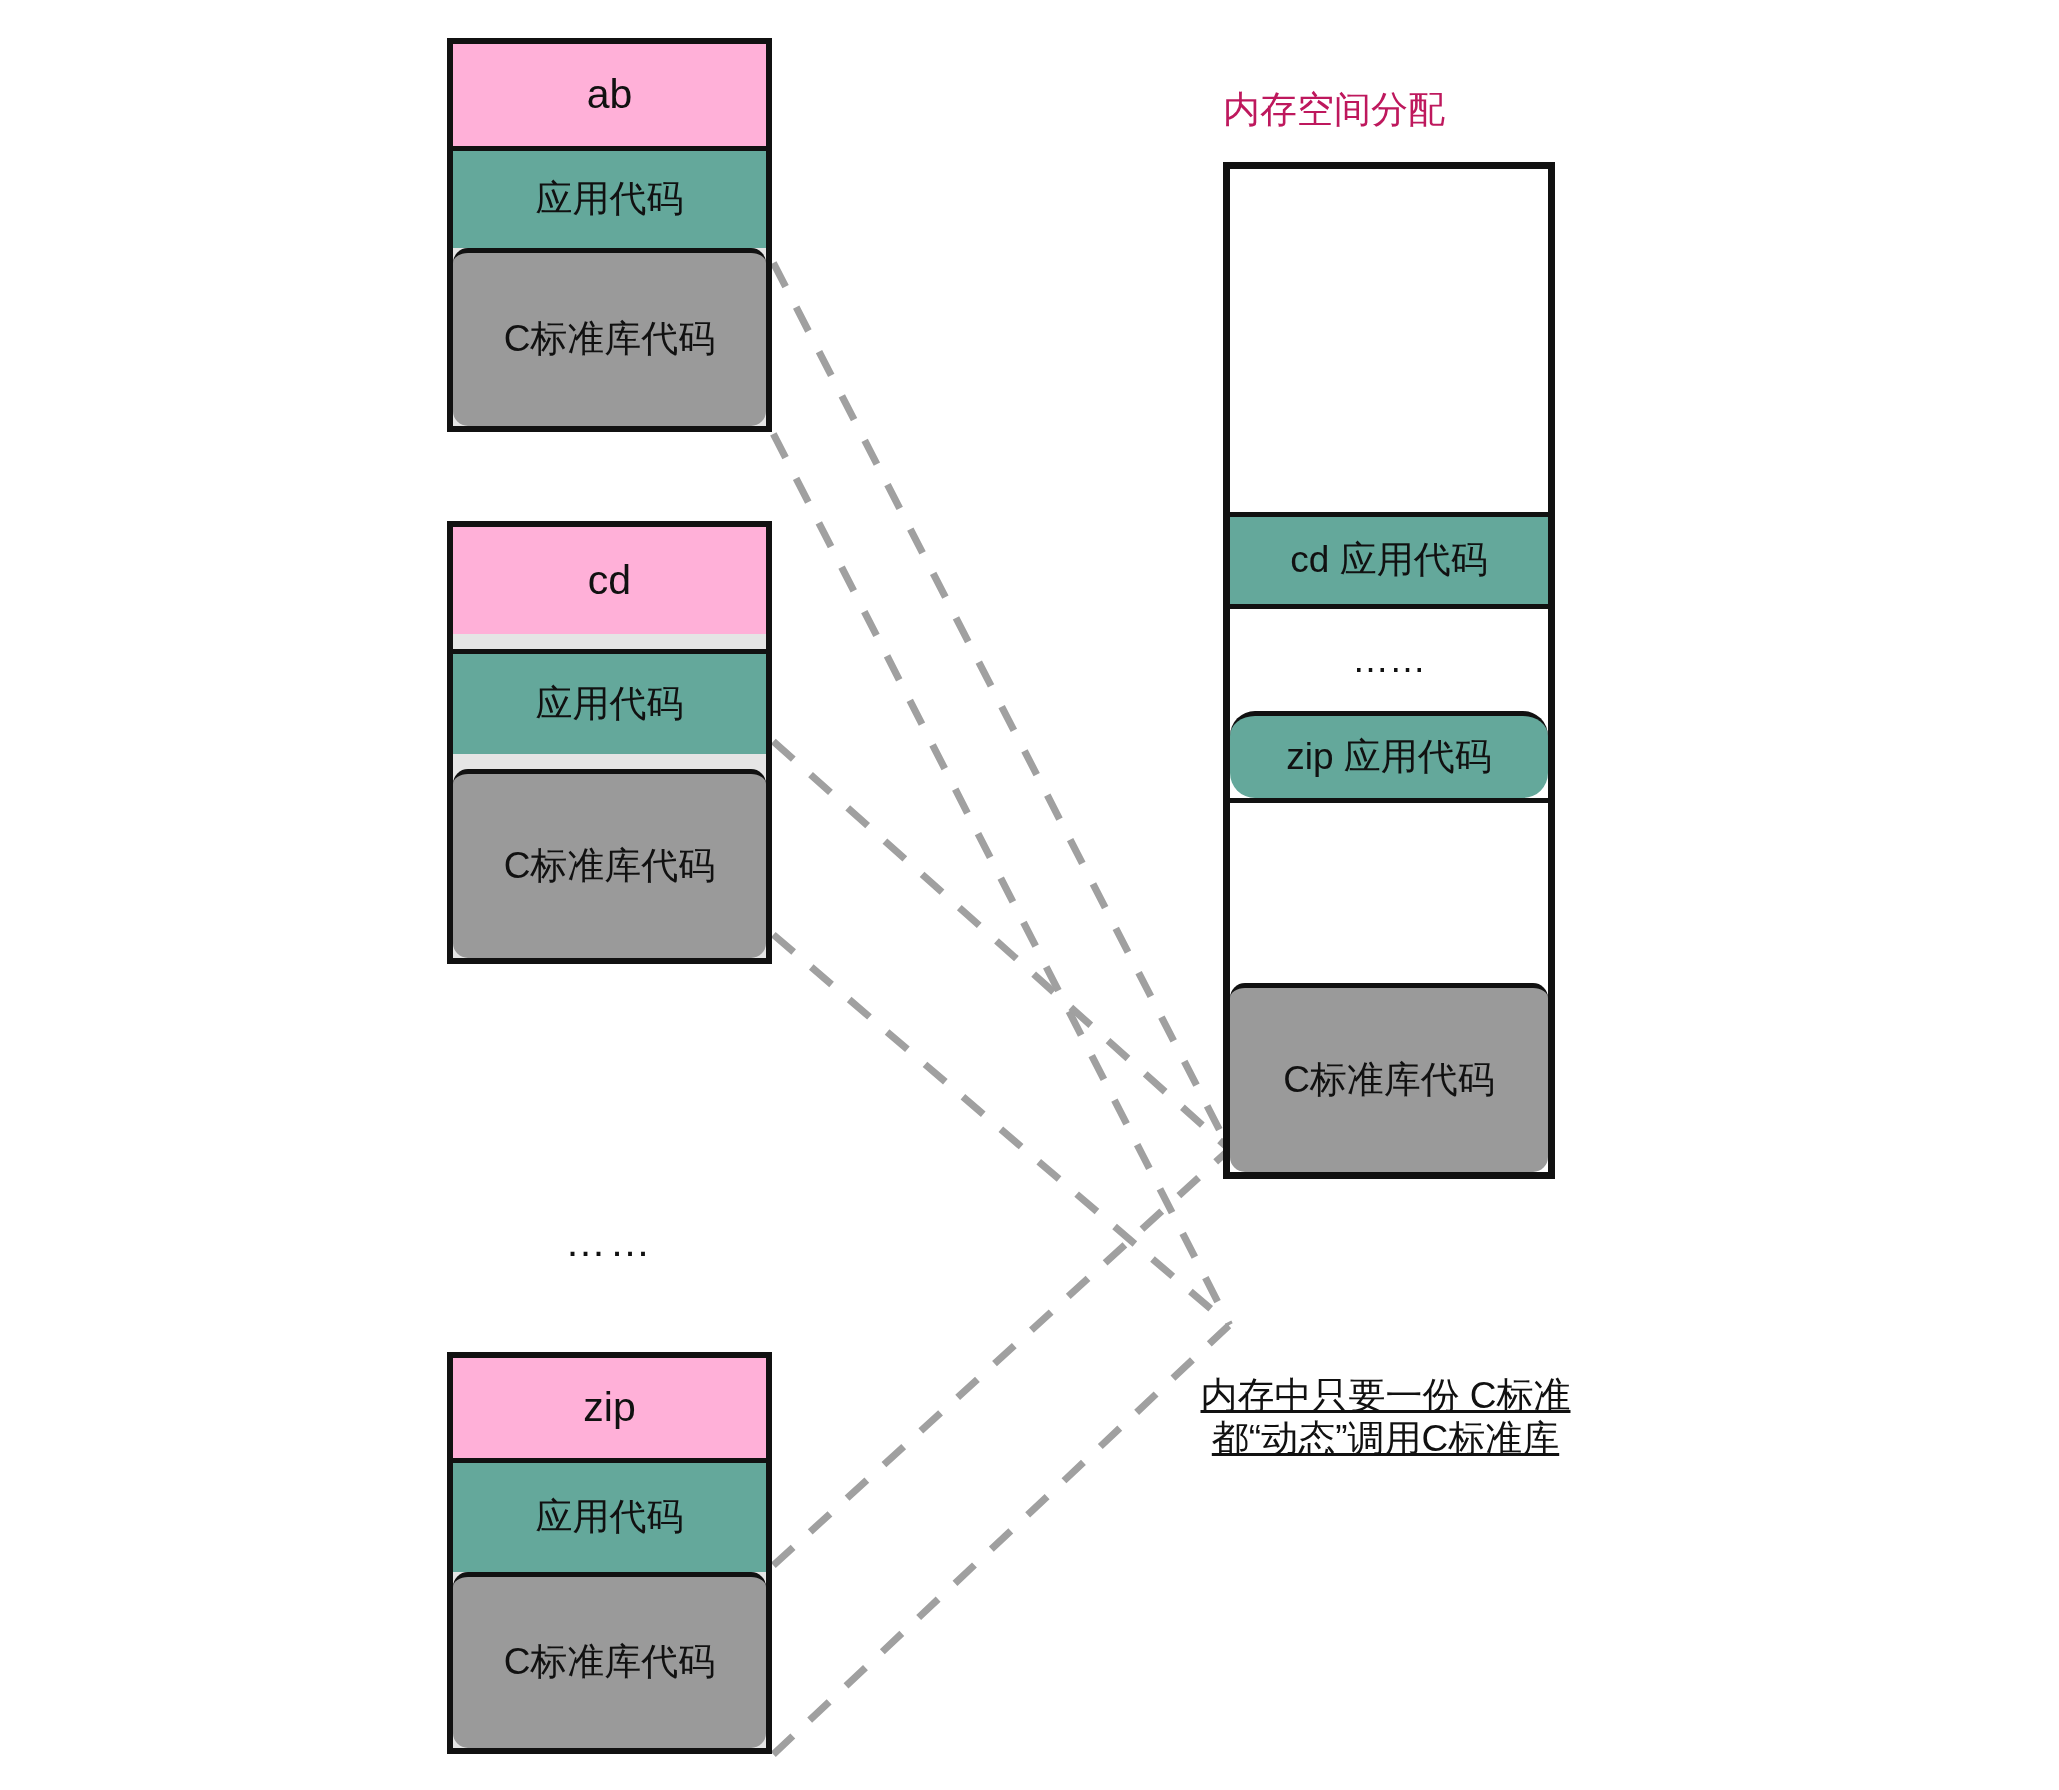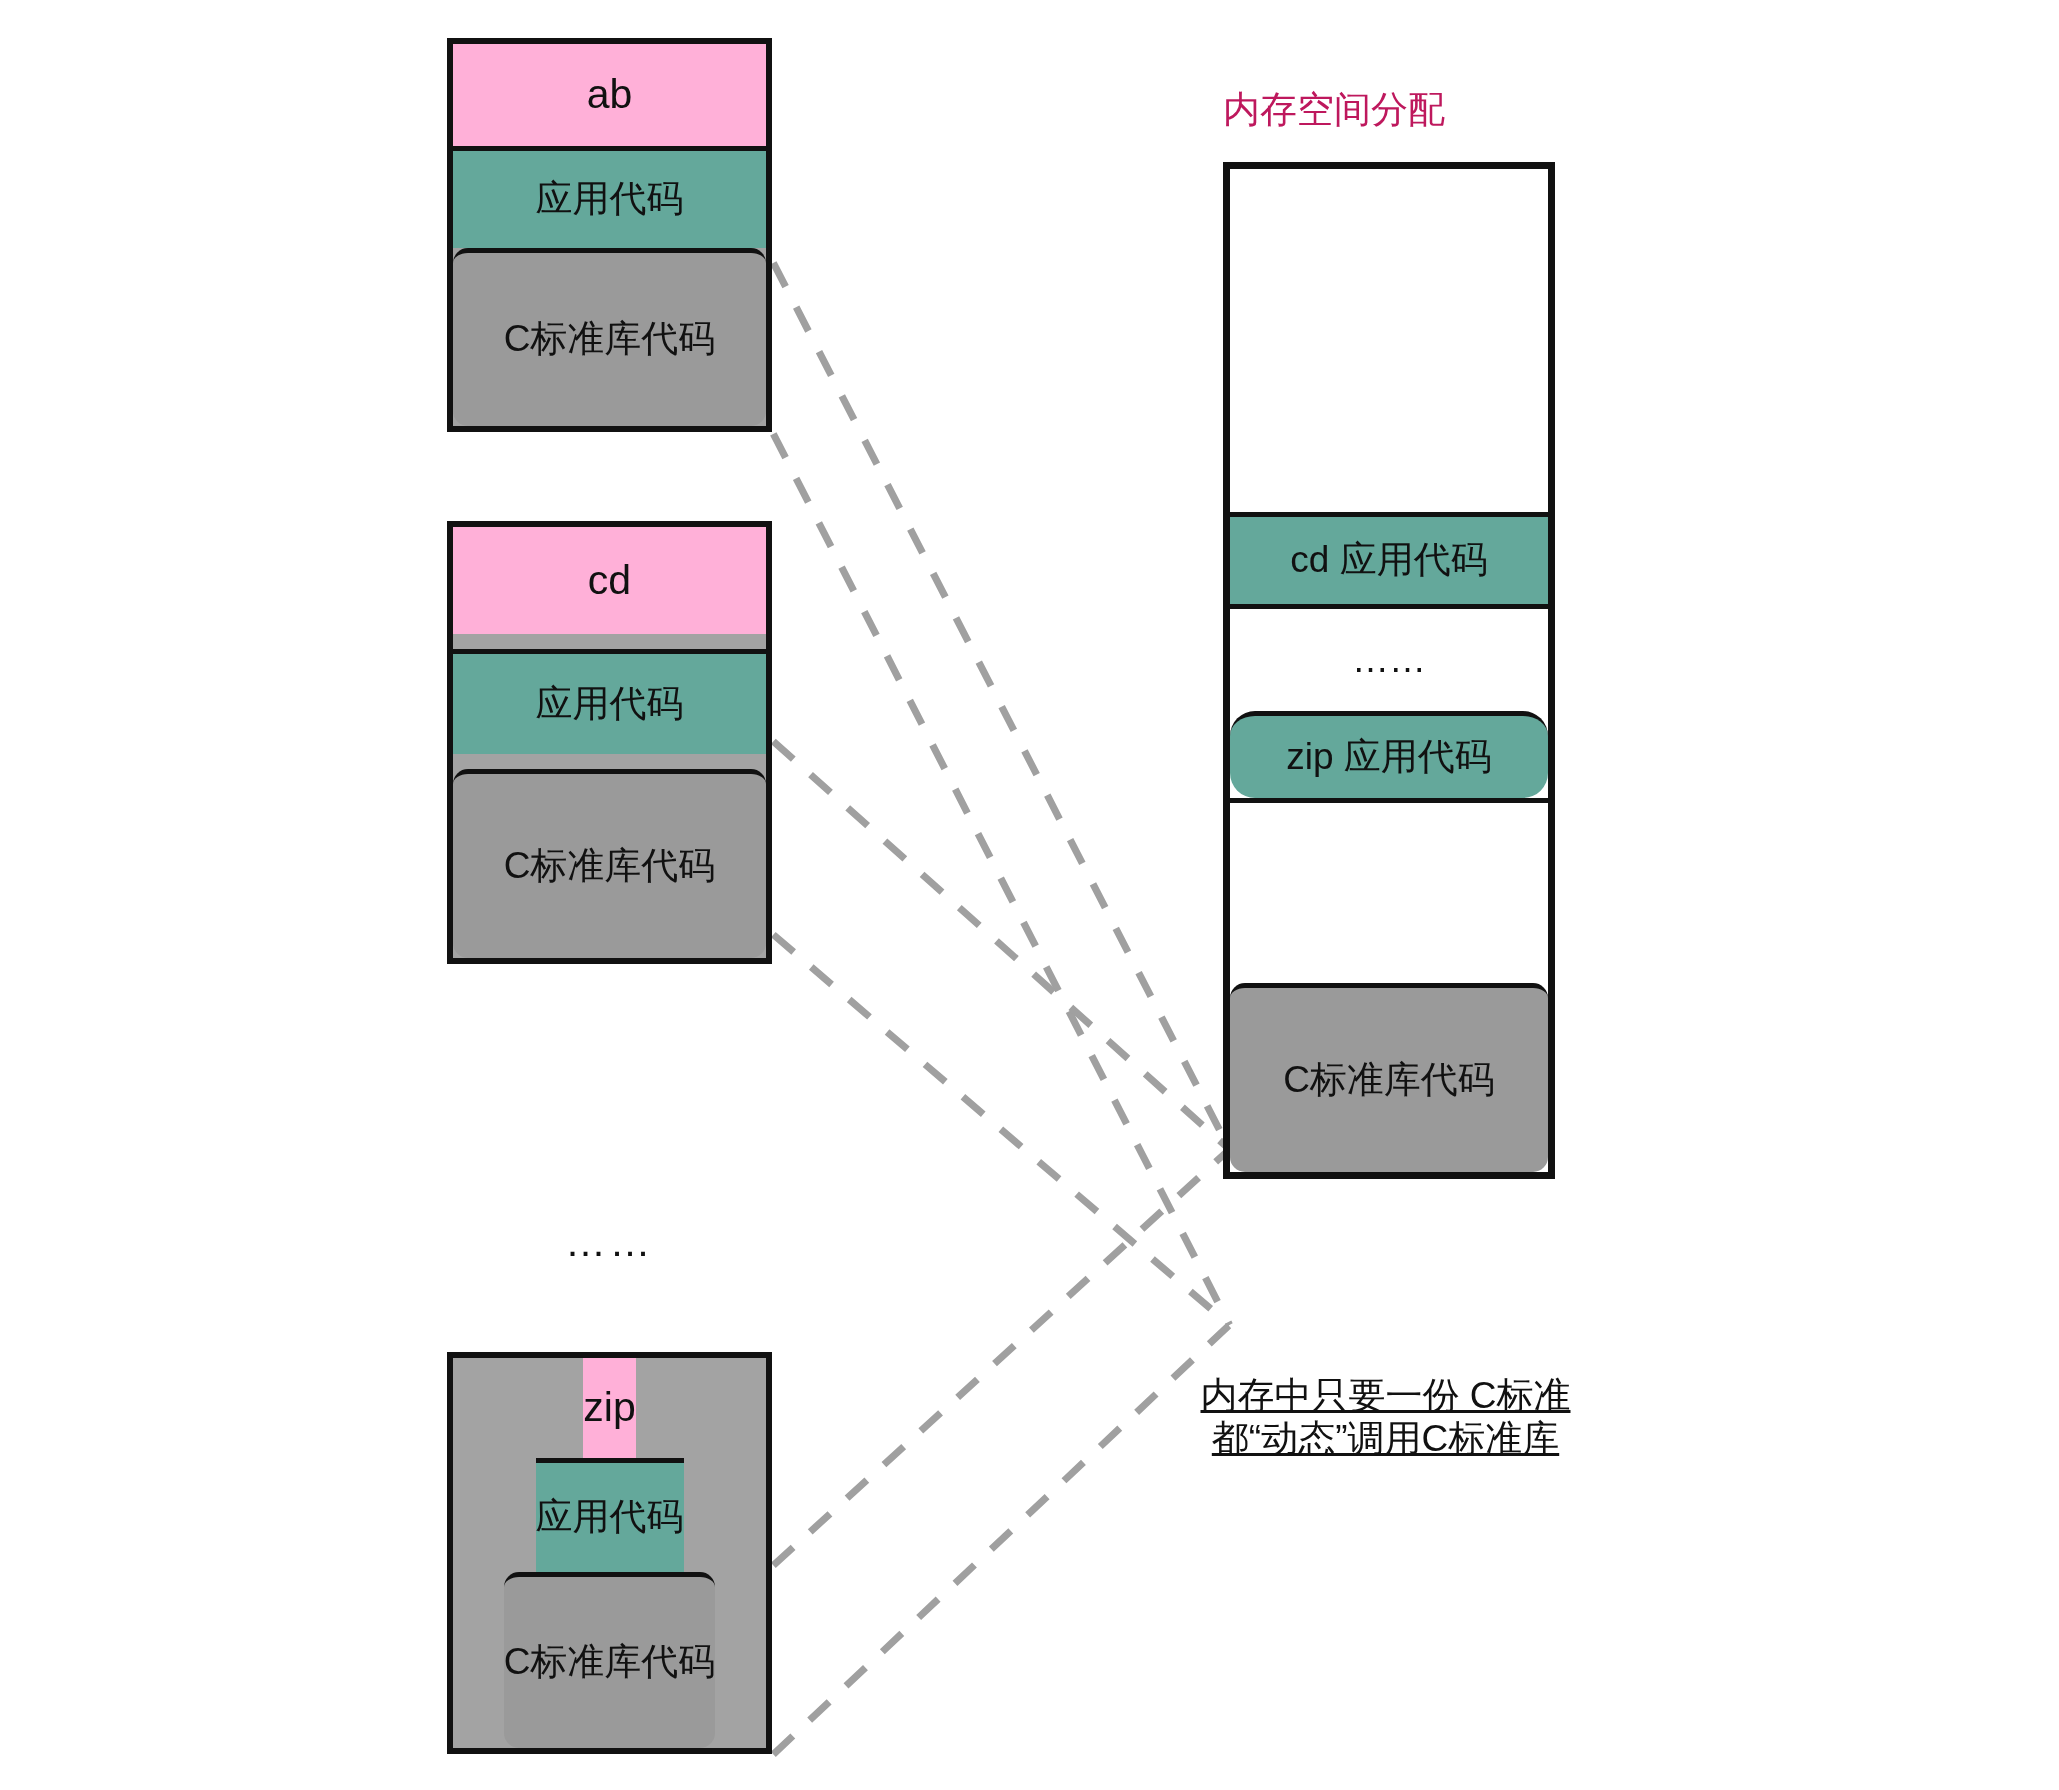--- a/index.html
+++ b/index.html
@@ -16,21 +16,21 @@
     stroke:var(--line_gray,#a0a0a0);
     stroke-width:8;
     stroke-dasharray:30 26;
     fill:none;
   }
   .prog{
     position:absolute;
     left:447px;width:325px;
     border:6.2px solid var(--border,#111111);
     box-sizing:border-box;
-    background:#a3a3a3;
+    background:#e5e5e5;
     display:flex;flex-direction:column;
   }
   .sec{
     box-sizing:border-box;
     display:flex;align-items:center;justify-content:center;
     text-align:center;
     font-size:37px;
     line-height:1.1;
   }
   .sec + .sec{border-top:5.3px solid var(--border,#111111);}
@@ -106,21 +106,21 @@
     <div class="sec teal" style="height:105px;">
       <span>应用代码</span>
     </div>
     <div class="sec gray" style="height:189px;">
       <span>C标准库代码</span>
     </div>
   </div>
 
   <div class="h-ellipsis">……</div>
 
-  <div class="prog" style="top:1352px;align-items:center;">
+  <div class="prog" style="top:1352px;">
     <div class="sec pink" style="height:100px;">
       <span>zip</span>
     </div>
     <div class="sec teal" style="height:114px;">
       <span>应用代码</span>
     </div>
     <div class="sec gray" style="height:176px;">
       <span>C标准库代码</span>
     </div>
   </div>

